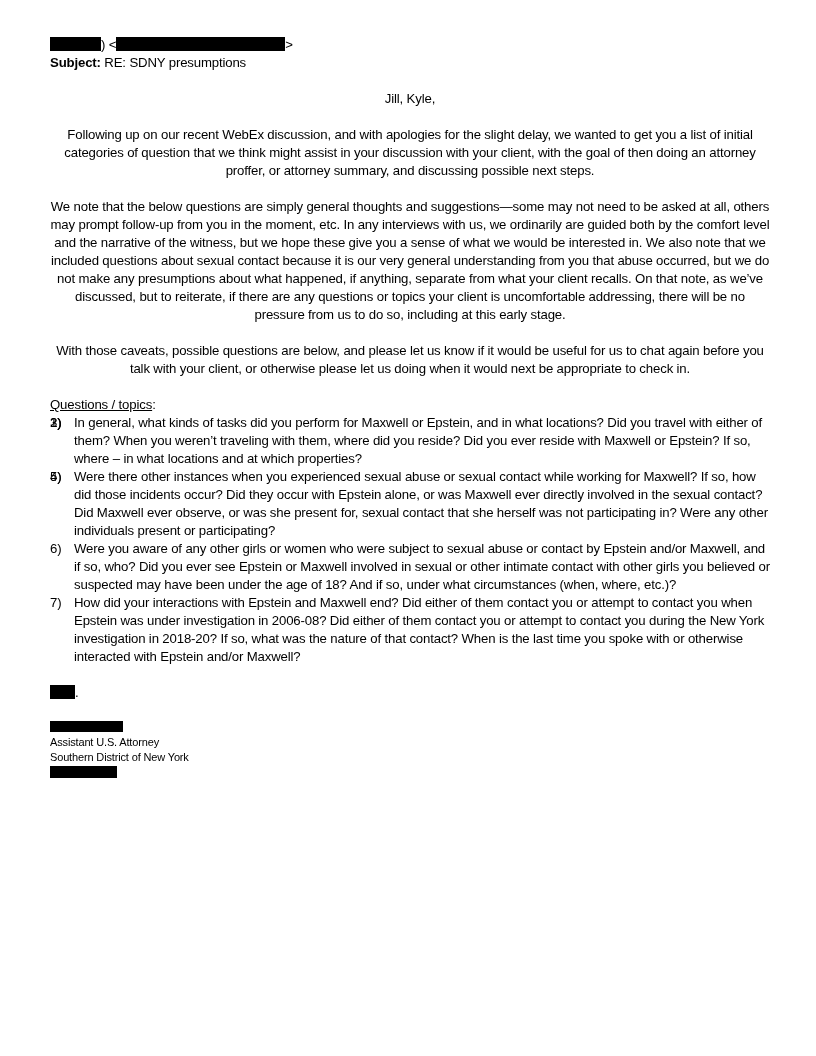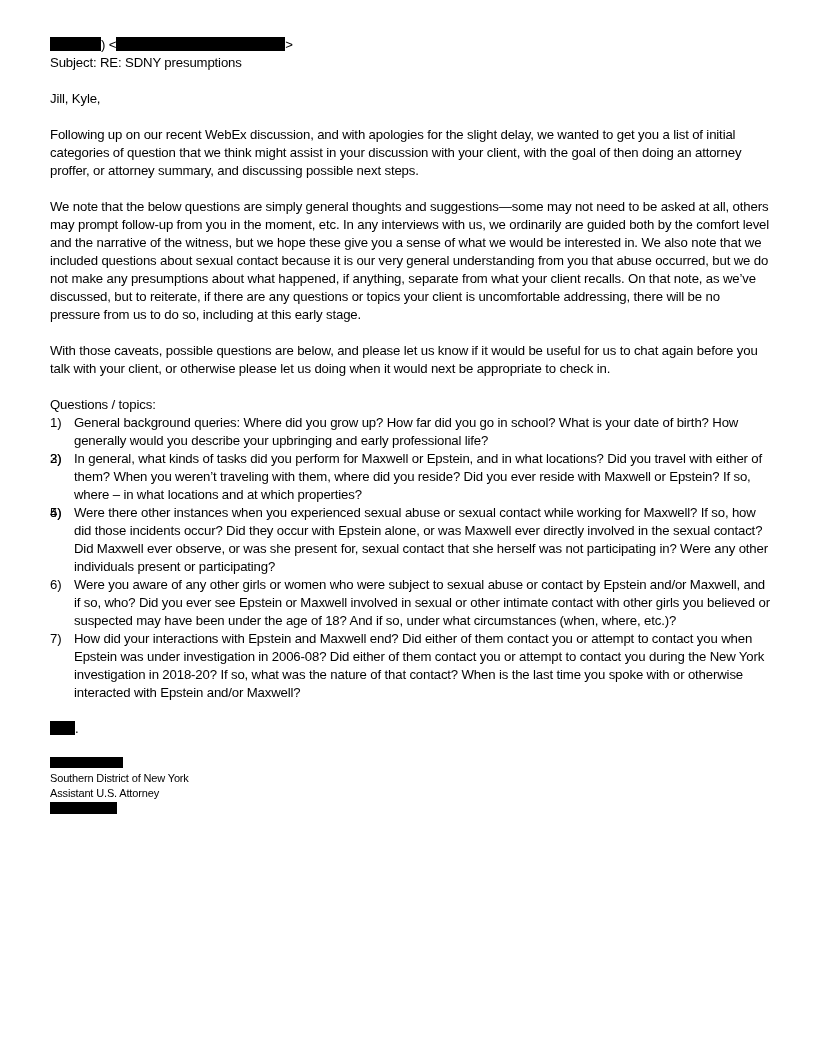--- a/index.html
+++ b/index.html
@@ -28,29 +28,31 @@
       display: inline-block;
       background: #000000;
       vertical-align: -2px;
       height: 14px;
     }
     .from-line {
       height: 18px;
       white-space: nowrap;
     }
     .subject-label {
-      font-weight: normal;
+      font-weight: bold;
     }
     p {
       margin: 0;
+      text-align: center;
     }
     .blank {
       height: 18px;
     }
     .q-heading {
+      text-decoration: underline;
       text-align: center;
     }
     ol.questions {
       list-style: none;
       margin: 0;
       padding: 0;
     }
     ol.questions li {
       position: relative;
       padding-left: 24px;
@@ -101,21 +103,20 @@
 
   <p>With those caveats, possible questions are below, and please let us know if it would be useful for us to chat again before you talk with your client, or otherwise please let us doing when it would next be appropriate to check in.</p>
 
   <div class="blank"></div>
 
   <div><span class="q-heading">Questions / topics</span><span>:</span></div>
 
   <ol class="questions">
     <li>
       <span class="q-num">1)</span>
-      <span>General background queries: Where did you grow up?  How far did you go in school?  What is your date of birth?  How generally would you describe your upbringing and early professional life?</span>
     </li>
     <li>
       <span class="q-num">2)</span>
     </li>
     <li>
       <span class="q-num">3)</span>
       <span>In general, what kinds of tasks did you perform for Maxwell or Epstein, and in what locations?  Did you travel with either of them?  When you weren’t traveling with them, where did you reside?  Did you ever reside with Maxwell or Epstein?  If so, where – in what locations and at which properties?</span>
     </li>
     <li>
       <span class="q-num">4)</span>
@@ -137,18 +138,18 @@
   <div class="blank"></div>
 
   <div>
     <span class="redact" style="width:25px;"></span><span>.</span>
   </div>
 
   <div class="blank"></div>
 
   <div class="sig-block sig-small">
     <div><span class="redact" style="width:73px;height:11px;vertical-align:-1px;"></span></div>
+    <div>Assistant U.S. Attorney</div>
     <div>Southern District of New York</div>
-    <div>Assistant U.S. Attorney</div>
     <div><span class="redact" style="width:67px;height:12px;vertical-align:-2px;"></span></div>
   </div>
 
 </div>
 
 </body></html>

